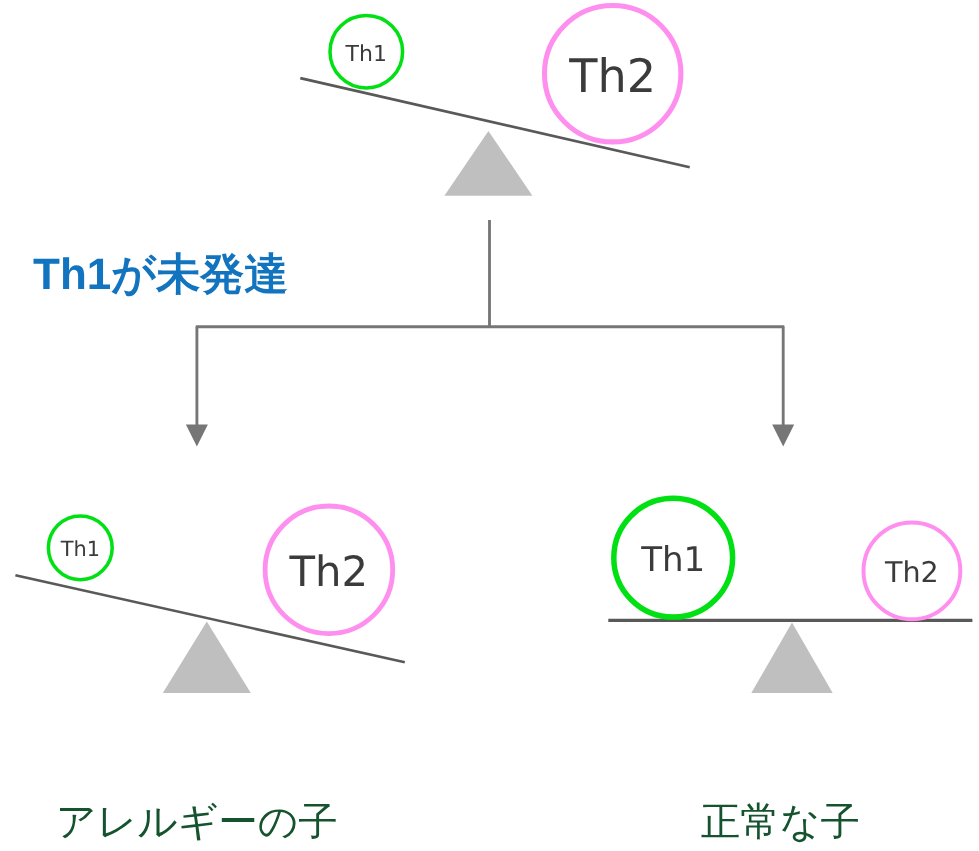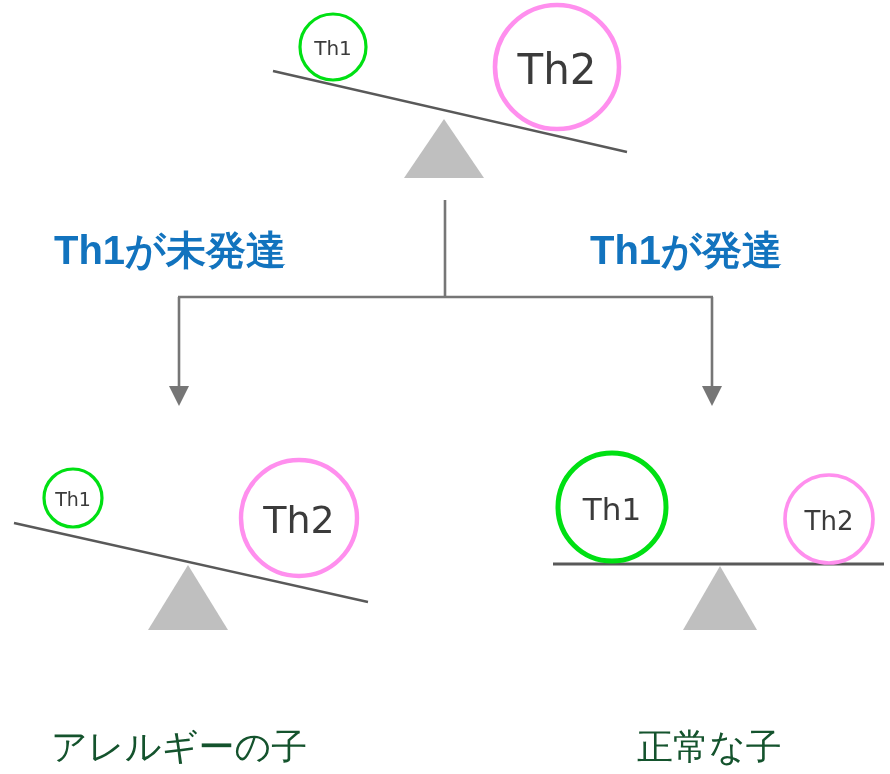--- a/index.html
+++ b/index.html
@@ -95,21 +95,20 @@
       <line x1="553" y1="564" x2="884" y2="564" stroke="#595959" stroke-width="2.8"></line>
       <polygon points="720,566 757,630 683,630" fill="#BFBFBF"></polygon>
       <circle cx="612" cy="507" r="54" fill="#ffffff" stroke="#00E013" stroke-width="5"></circle>
       <text class="circ-text" x="612" y="509" font-size="31">Th1</text>
       <circle cx="829" cy="519" r="44" fill="#ffffff" stroke="#FF8FEE" stroke-width="3.6"></circle>
       <text class="circ-text" x="829" y="521" font-size="26">Th2</text>
     </g>
 
   </svg>
 
-  <div class="lbl lbl-blue" style="left:30px; top:230px;margin-left:24px;">Th1が未発達</div>
+  <div class="lbl lbl-blue" style="left:30px; top:230px;">Th1が未発達</div>
 
-  <div class="lbl lbl-blue" style="left:590px; top:230px;">Th1が発達</div>
 
   <div class="lbl lbl-dark" style="left:51px; top:697px;">アレルギーの子</div>
 
   <div class="lbl lbl-dark" style="left:637px; top:697px;">正常な子</div>
 
 </div>
 
 </body></html>

